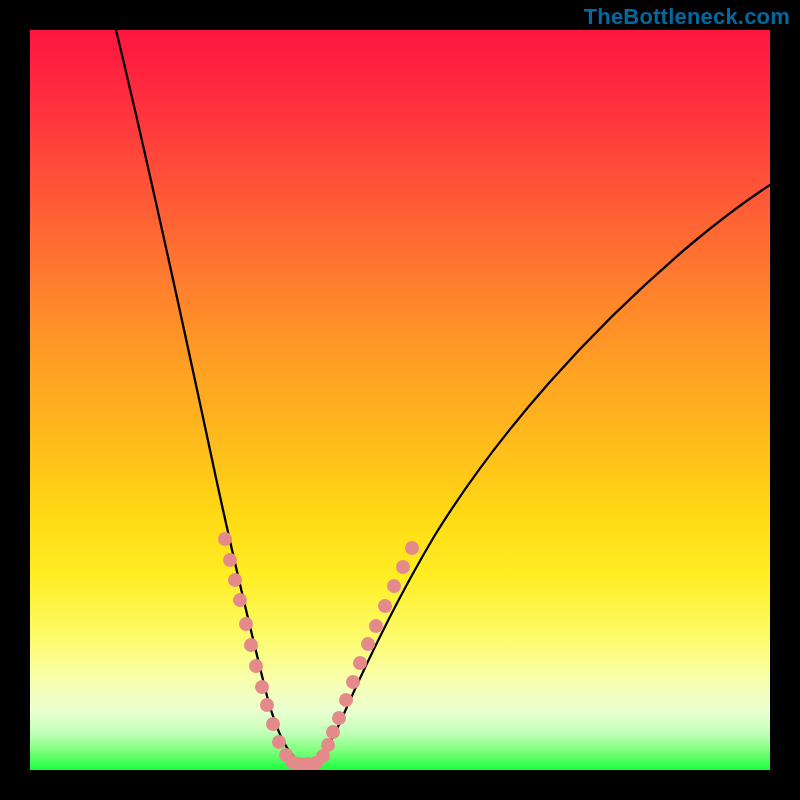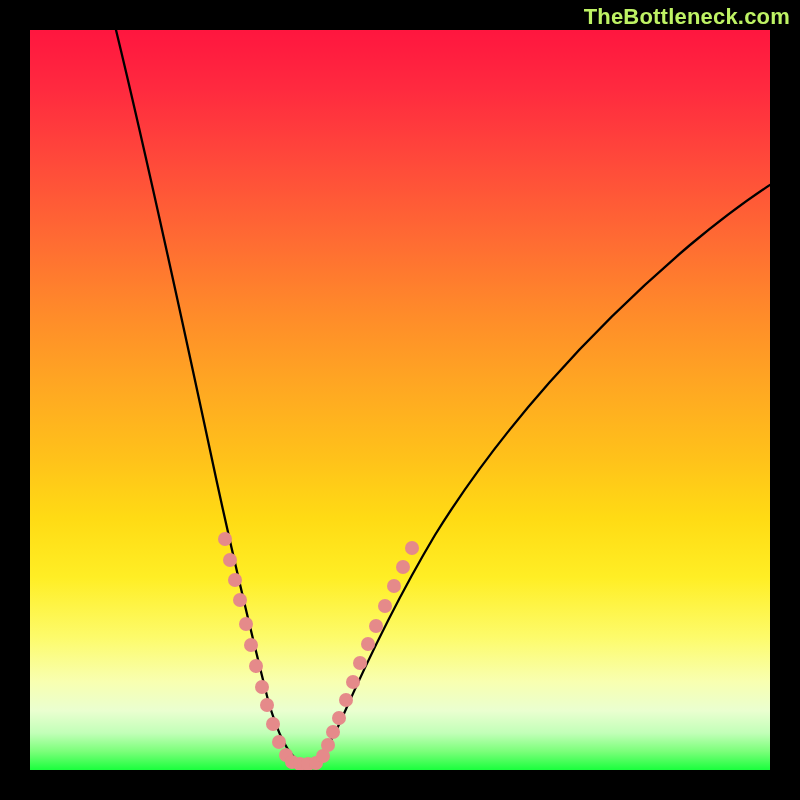--- a/index.html
+++ b/index.html
@@ -14,21 +14,21 @@
   .frame {
     position: relative;
     width: 800px;
     height: 800px;
     background: #000;
   }
   .watermark {
     position: absolute;
     top: 4px;
     right: 10px;
-    color: #bef264;
+    color: #0369a1;
     font-size: 22px;
     font-weight: 600;
     letter-spacing: 0.2px;
     z-index: 30;
   }
   .plot {
     position: absolute;
     left: 30px;
     top: 30px;
     width: 740px;

